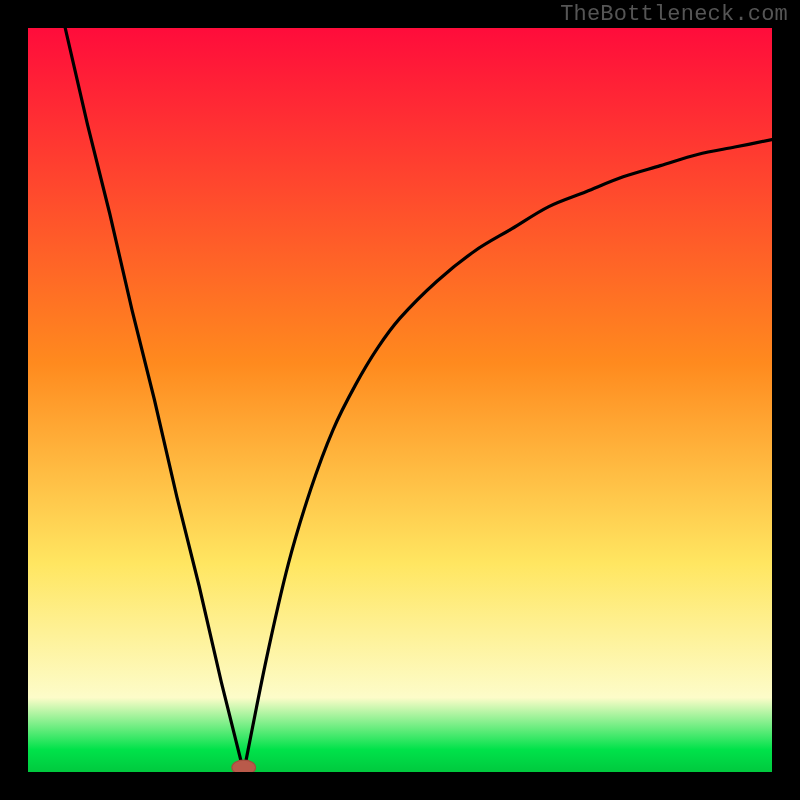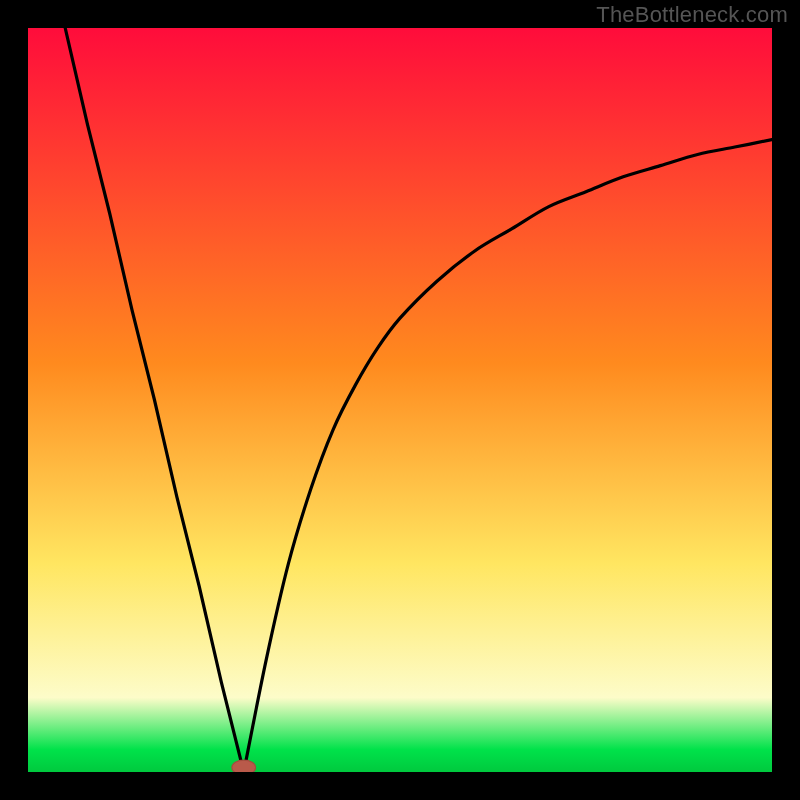--- a/index.html
+++ b/index.html
@@ -16,21 +16,21 @@
     left: 0;
     width: 800px;
     height: 800px;
     background: #000;
   }
   .watermark {
     position: absolute;
     top: 2px;
     right: 12px;
     color: #555;
-    font-family: Liberation Sans, sans-serif;
+    font-family: Liberation Mono, monospace;
     font-size: 22px;
     letter-spacing: 0.2px;
     user-select: none;
   }
   svg.plot {
     position: absolute;
     top: 28px;
     left: 28px;
     width: 744px;
     height: 744px;

